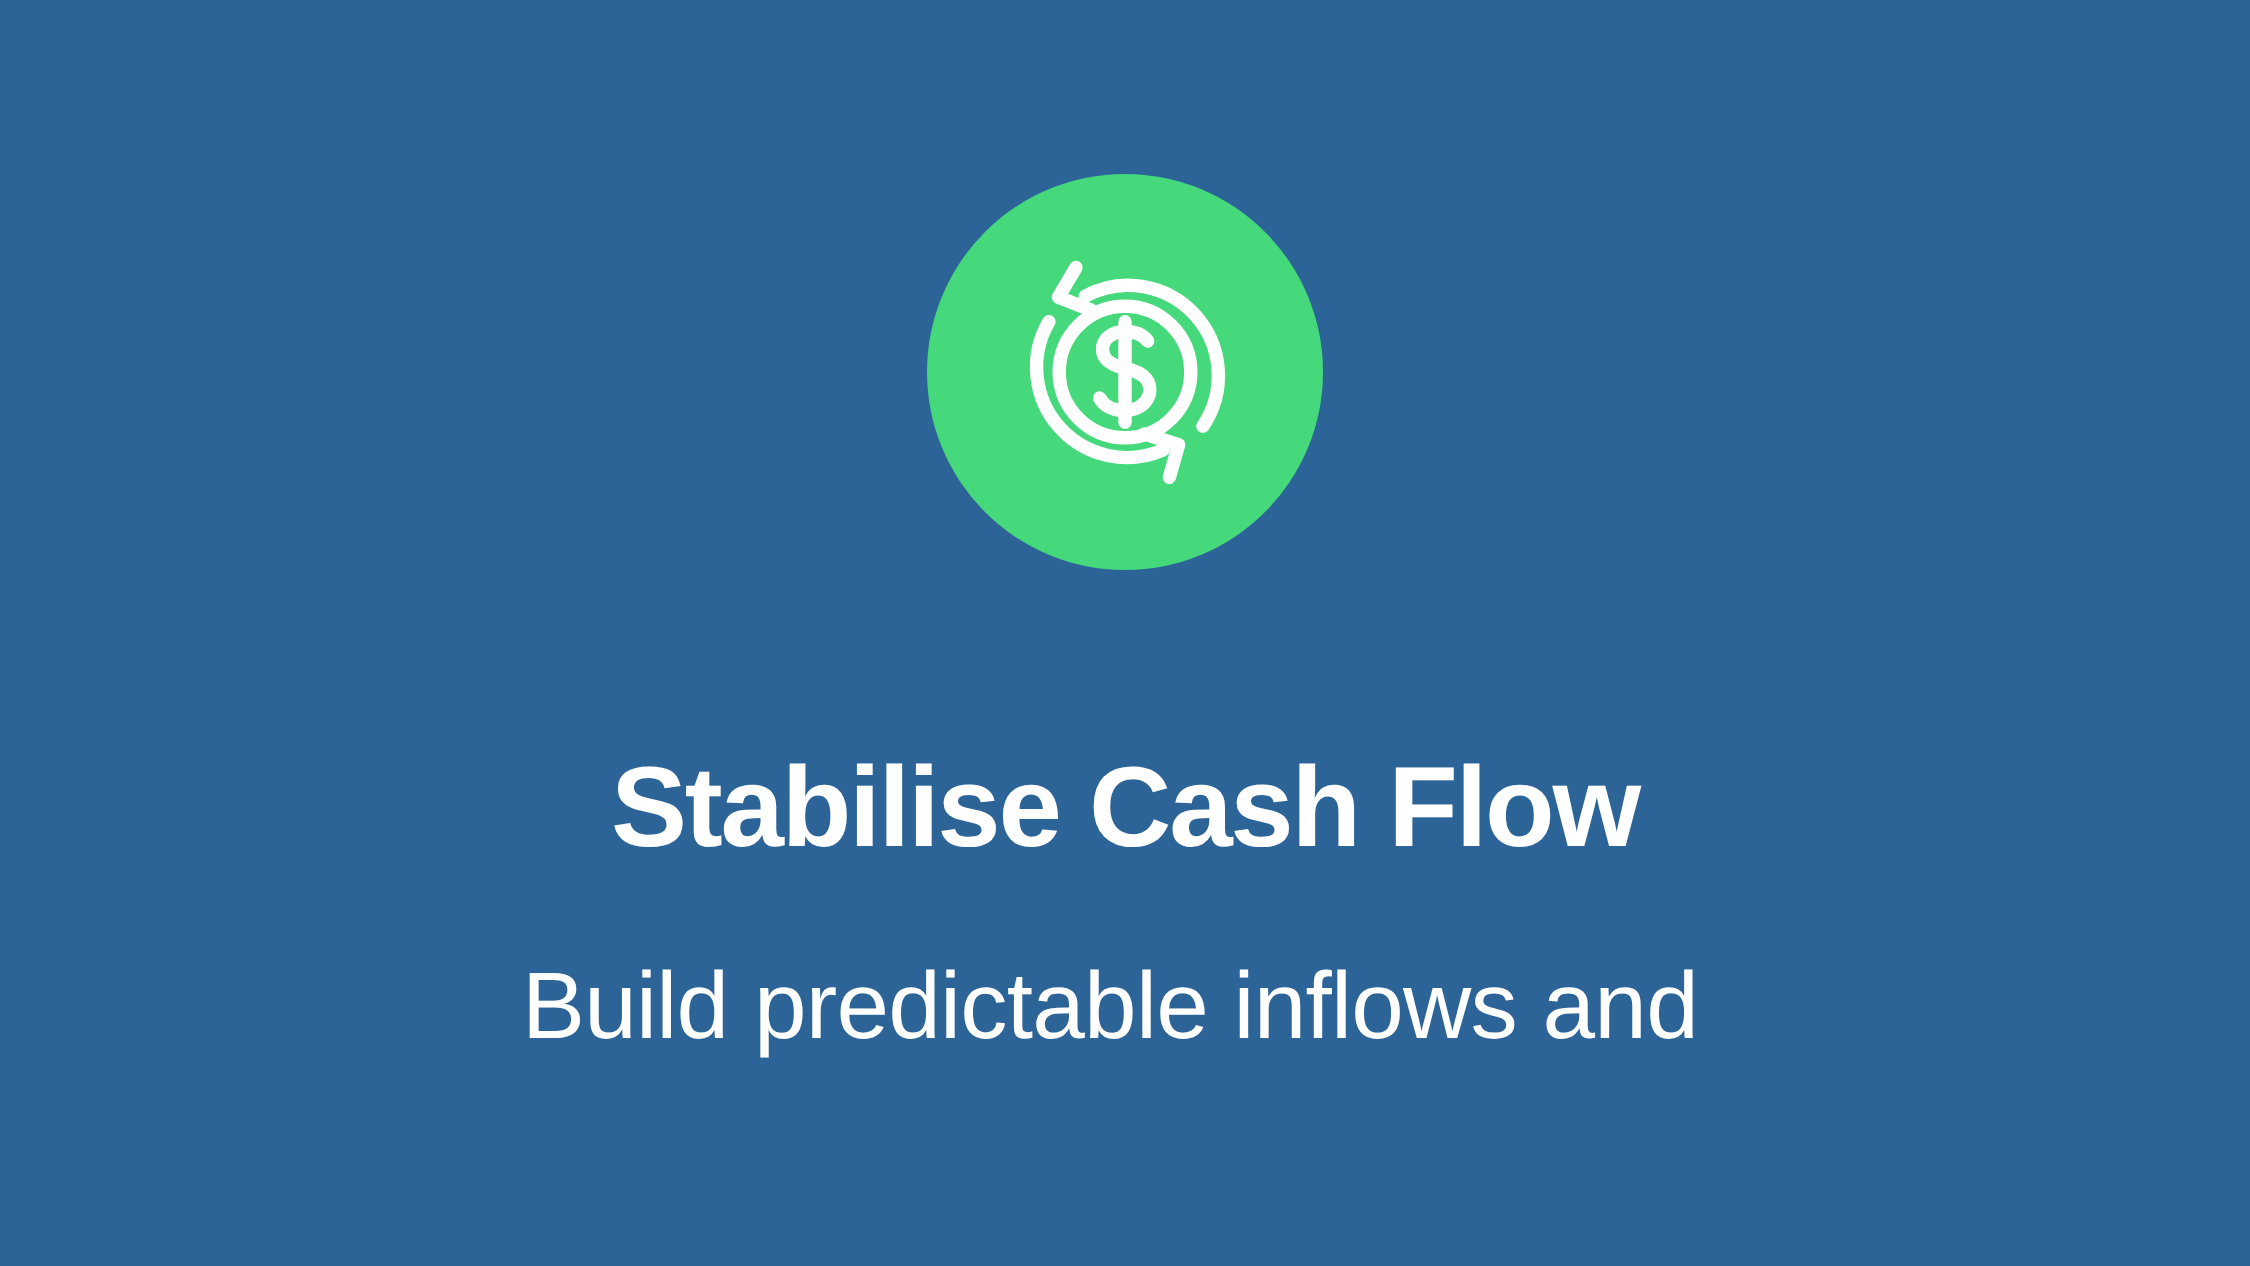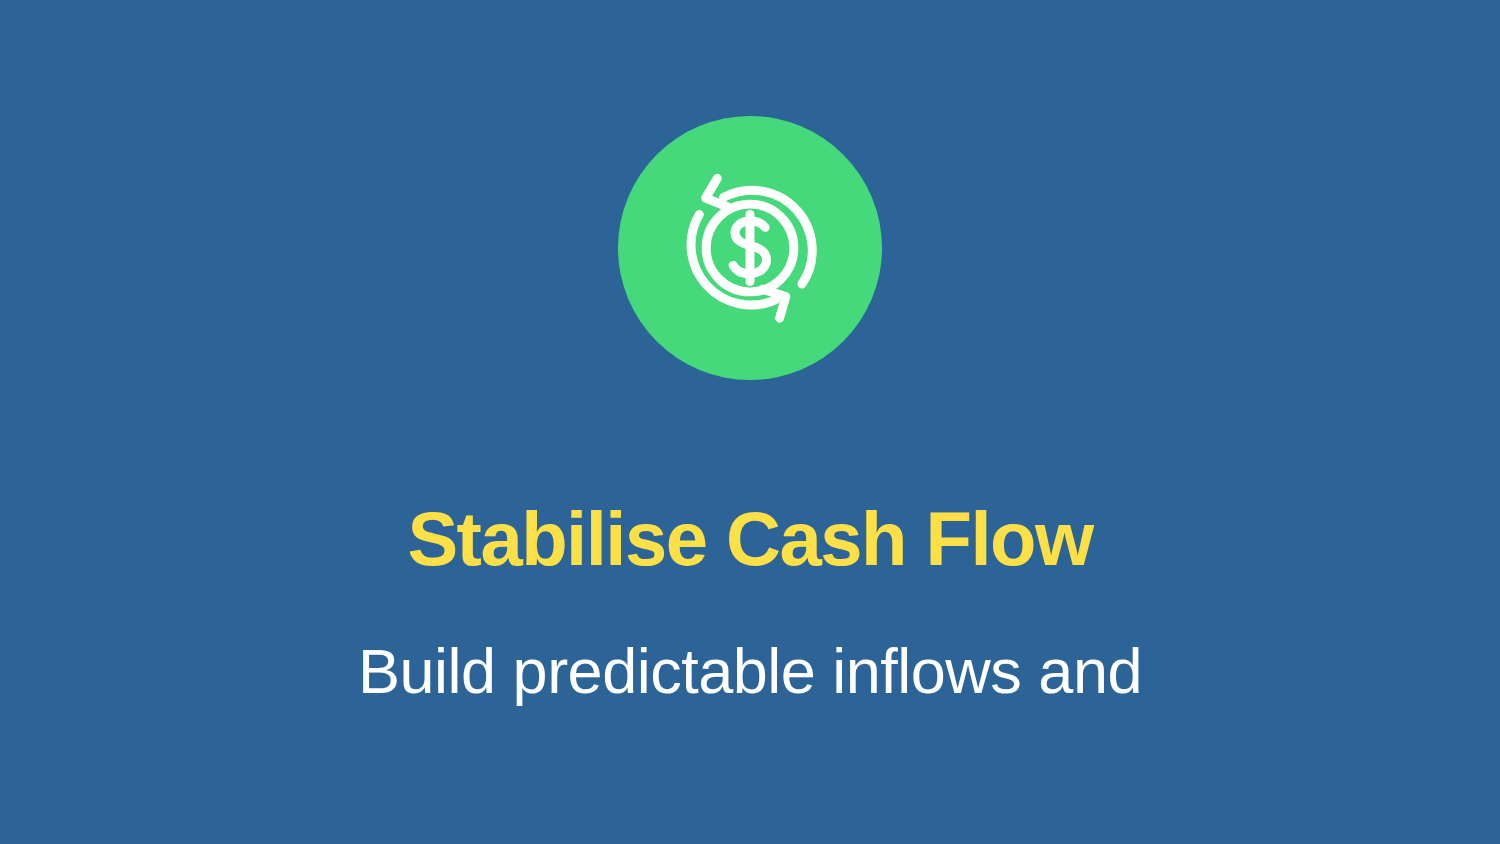--- a/index.html
+++ b/index.html
@@ -47,33 +47,33 @@
     height: 172px;
   }
 
   
   .headline {
     position: absolute;
     left: 0;
     top: 440px;
     width: 1500px;
     text-align: center;
-    color: #fde047;
+    color: #ffffff;
     font-family: "Liberation Sans", sans-serif;
     font-weight: bold;
     font-size: 76px;
     line-height: 96px;
     letter-spacing: -1.5px;
     white-space: nowrap;
   }
 
   
   .subtitle {
     position: absolute;
-    left: 250px;
+    left: 240px;
     top: 560px;
     width: 1000px;
     text-align: center;
     color: #FFFFFF;
     font-family: "Liberation Sans", sans-serif;
     font-weight: 300;
     font-size: 63px;
     line-height: 96px;
     letter-spacing: -0.5px;
   }

